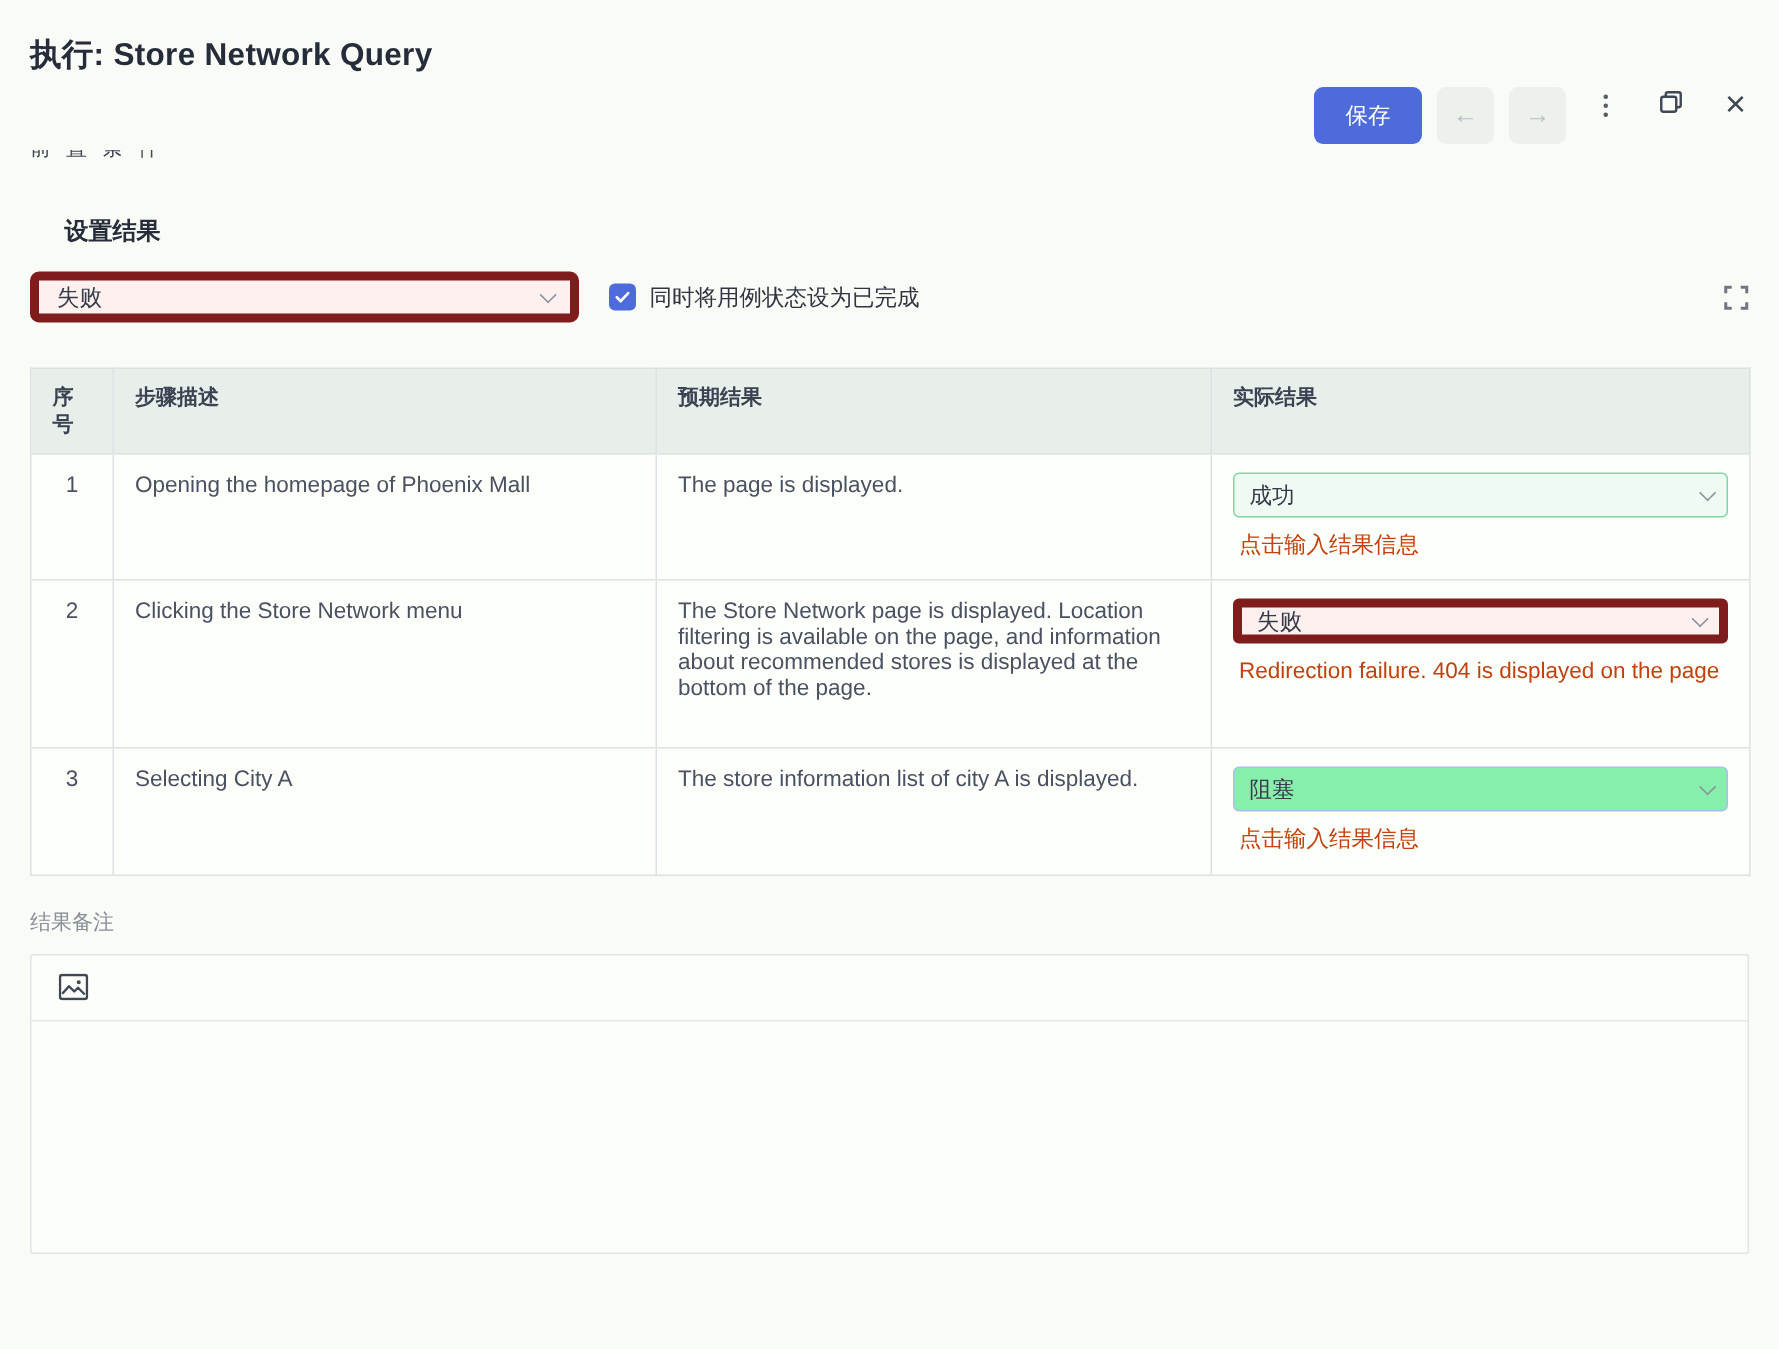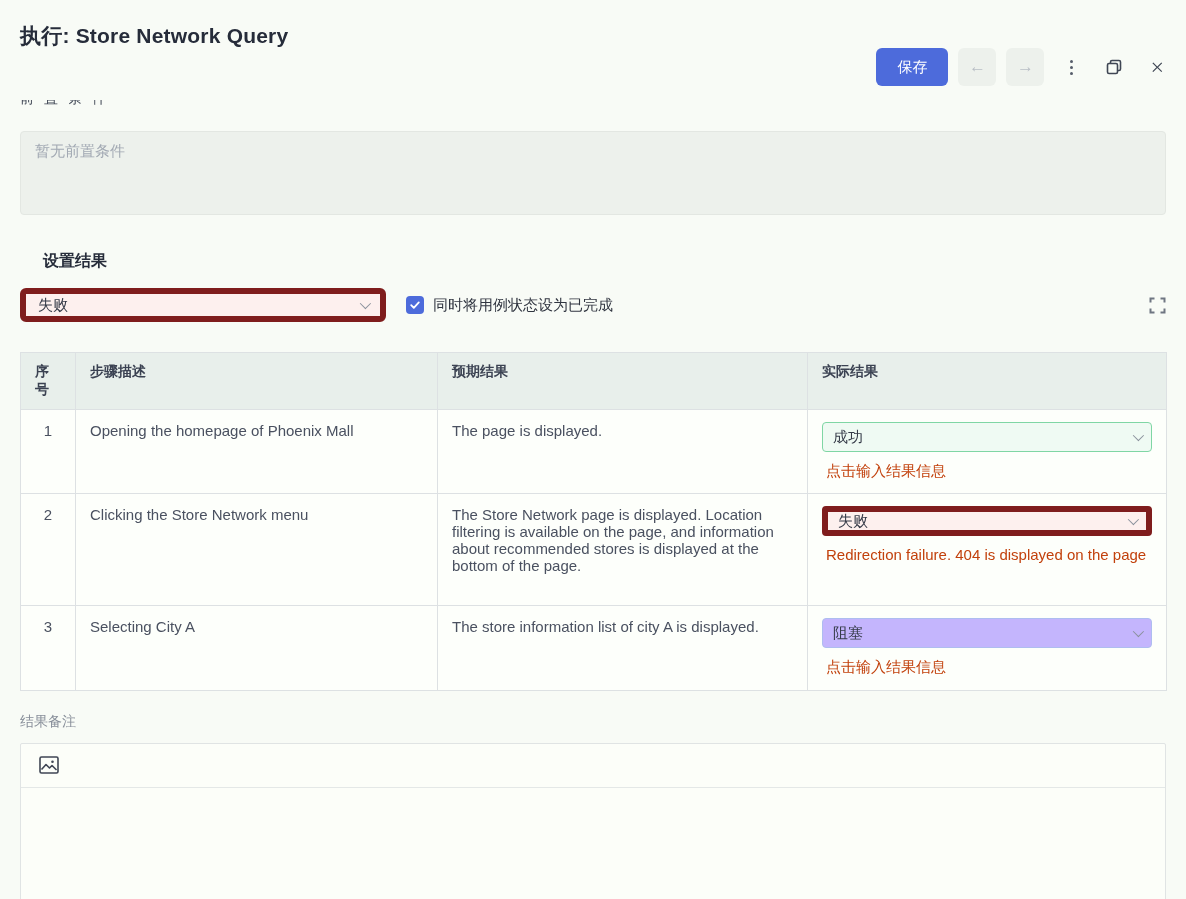--- a/index.html
+++ b/index.html
@@ -7,22 +7,22 @@
   body {
     background: #f8fbf6;
     font-family: "Liberation Sans", "DejaVu Sans", sans-serif;
     color: #3c4352;
   }
   .page { position: relative; width: 1186px; height: 851px; padding: 22px 20px 0; }
 
   
   .page-title { font-size: 21px; font-weight: bold; color: #262c3a; letter-spacing: .2px; }
   .header-actions {
-    position: absolute; top: 48px; right: 22px;
-    display: flex; align-items: center; gap: 10px; font-family: Liberation Serif, serif;
+    position: absolute; top: 58px; right: 22px;
+    display: flex; gap: 10px;
   }
   .btn-save {
     height: 38px; padding: 0 21px; border: none; border-radius: 6px;
     background: #4d6bdb; color: #ffffff; font-size: 15px; cursor: pointer;
     font-family: inherit;
   }
   .btn-nav {
     width: 38px; height: 38px; border: none; border-radius: 6px;
     background: #edf1ec; color: #b9bfc6; font-size: 17px; line-height: 38px;
     text-align: center; cursor: default; font-family: inherit;
@@ -53,21 +53,21 @@
   .req-star { color: #e25a50; margin-right: 3px; }
   .result-controls { margin-top: 16px; display: flex; align-items: center; }
   .select {
     display: flex; align-items: center; justify-content: space-between;
     border-radius: 6px; cursor: pointer; font-size: 15px; color: #353b48;
     padding: 0 12px; height: 34px;
   }
   .select-main { width: 366px; }
   .select-fail { background: #fdf0ee; border: 6px solid #7f1d1d; }
   .select-success { background: #effaf3; border: 1px solid #7fd6a4; }
-  .select-blocked { background: #c4b5fd; border: 1px solid #aebdf0; }
+  .select-blocked { background: #86efac; border: 1px solid #aebdf0; }
   .chev { width: 8px; height: 8px; border-right: 1.6px solid #8a919c;
     border-bottom: 1.6px solid #8a919c; transform: rotate(45deg) translateY(-2px); flex: none; }
   .checkbox-wrap { display: flex; align-items: center; margin-left: 20px; cursor: pointer; }
   .checkbox {
     width: 18px; height: 18px; border-radius: 4px; background: #4d6bdb;
     display: flex; align-items: center; justify-content: center; flex: none;
   }
   .checkbox-label { margin-left: 9px; font-size: 15px; color: #303540; }
   .expand-icon { margin-left: auto; cursor: pointer; display: block; }
 
@@ -122,21 +122,20 @@
       <rect x="6.5" y="3.5" width="10" height="10" rx="1.5" fill="none" stroke="#3f4654" stroke-width="1.6"></rect>
       <rect x="3.5" y="6.5" width="10" height="10" rx="1.5" fill="#f8fbf6" stroke="#3f4654" stroke-width="1.6"></rect>
     </svg>
     <span class="icon-close">×</span>
   </div>
 
   <div class="clipped-sliver">
     <span>前置条件</span>
   </div>
 
-  <textarea class="precondition-box" placeholder="暂无前置条件" style=""></textarea>
 
   <div class="section-heading">设置结果</div>
 
 
   <div class="result-controls">
     <div class="select select-main select-fail">
       <span>失败</span>
       <i class="chev"></i>
     </div>
     <div class="checkbox-wrap">

